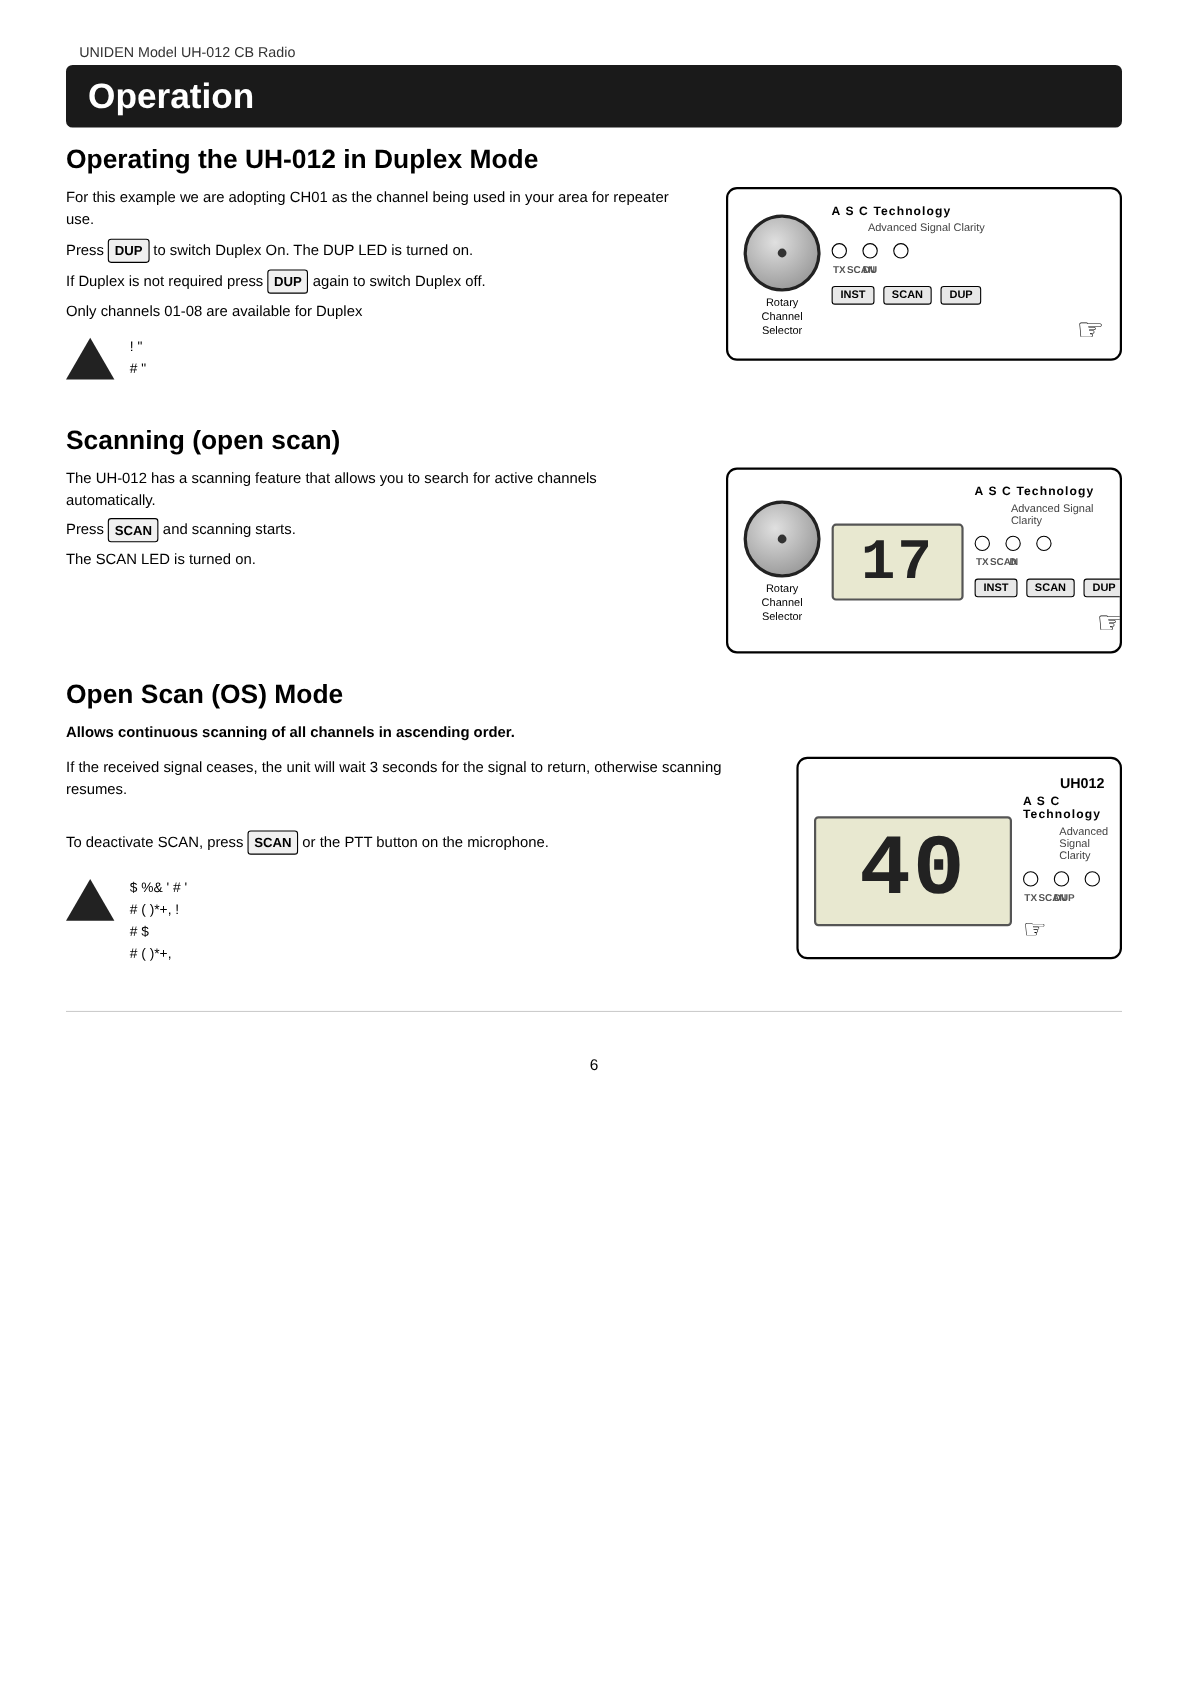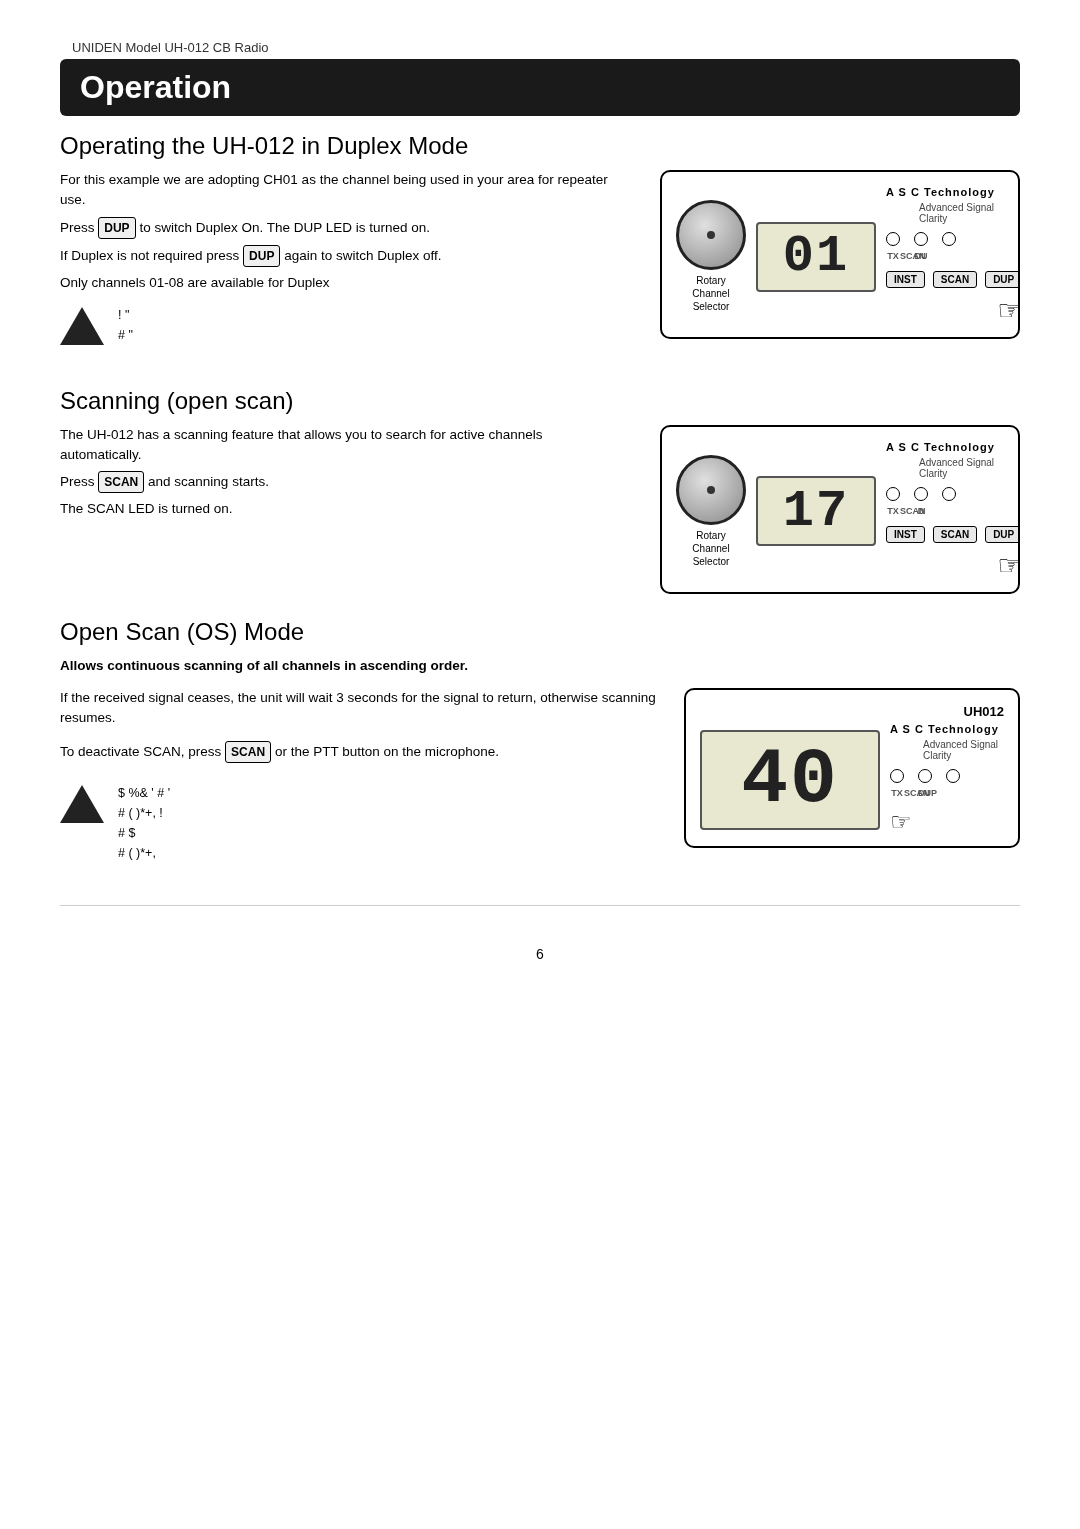--- a/index.html
+++ b/index.html
@@ -34,21 +34,21 @@
       font-size: 32px;
       font-weight: bold;
       padding: 10px 20px;
       border-radius: 6px;
       margin-bottom: 16px;
       display: block;
     }
 
     .section-title {
       font-size: 24px;
-      font-weight: normal;
+      font-weight: bold;
       margin-bottom: 10px;
       margin-top: 0;
     }
 
     .body-text {
       font-size: 13.5px;
       line-height: 1.5;
       margin-bottom: 6px;
     }
 
@@ -298,21 +298,21 @@
     .col-right-os {
       flex: 0 0 340px;
       display: flex;
       justify-content: flex-end;
     }
 
     .radio-device-os {
       border: 2.5px solid #000;
       border-radius: 10px;
       background: #fff;
-      width: 336px;
+      width: 296px;
       padding: 14px 14px 10px 14px;
       position: relative;
     }
 
     .os-inner {
       display: flex;
       align-items: center;
       gap: 10px;
     }
 
@@ -368,21 +368,20 @@
           <div class="radio-device-inner">
             <div class="rotary-wrapper">
               <div class="rotary-knob"></div>
               <div class="rotary-label">
                 <span>Rotary</span><br>
                 <span>Channel</span><br>
                 <span>Selector</span>
               </div>
             </div>
 
-            <div class="lcd-display seg">01</div>
 
             <div class="radio-right-panel">
               <div class="asc-brand">A S C  Technology</div>
               <div class="asc-sub">Advanced Signal Clarity</div>
               <div class="led-row">
                 <div class="led-circle"></div>
                 <div class="led-circle"></div>
                 <div class="led-circle"></div>
               </div>
               <div class="led-labels">
@@ -460,21 +459,21 @@
   <div class="section-block">
     <div class="section-title">Open Scan (OS) Mode</div>
 
     <p class="body-text">
       <strong>Allows continuous scanning of all channels in ascending order.</strong>
     </p>
 
     <div class="two-col" style="margin-top:12px;">
       <div class="col-left">
         <p class="body-text">If the received signal ceases, the unit will wait 3 seconds for the signal to return, otherwise scanning resumes.</p>
-        <p class="body-text" style="margin-top:12px;">
+        <p class="body-text" style="margin-top:26px;">
           <span>To deactivate SCAN, press</span>
           <span class="key-inline">SCAN</span>
           <span>or the PTT button on the microphone.</span>
         </p>
 
         <div class="note-box" style="margin-top:20px;">
           <div style="position:relative; flex-shrink:0;">
             <div class="note-triangle"></div>
             <span class="note-badge">NOTE</span>
           </div>

